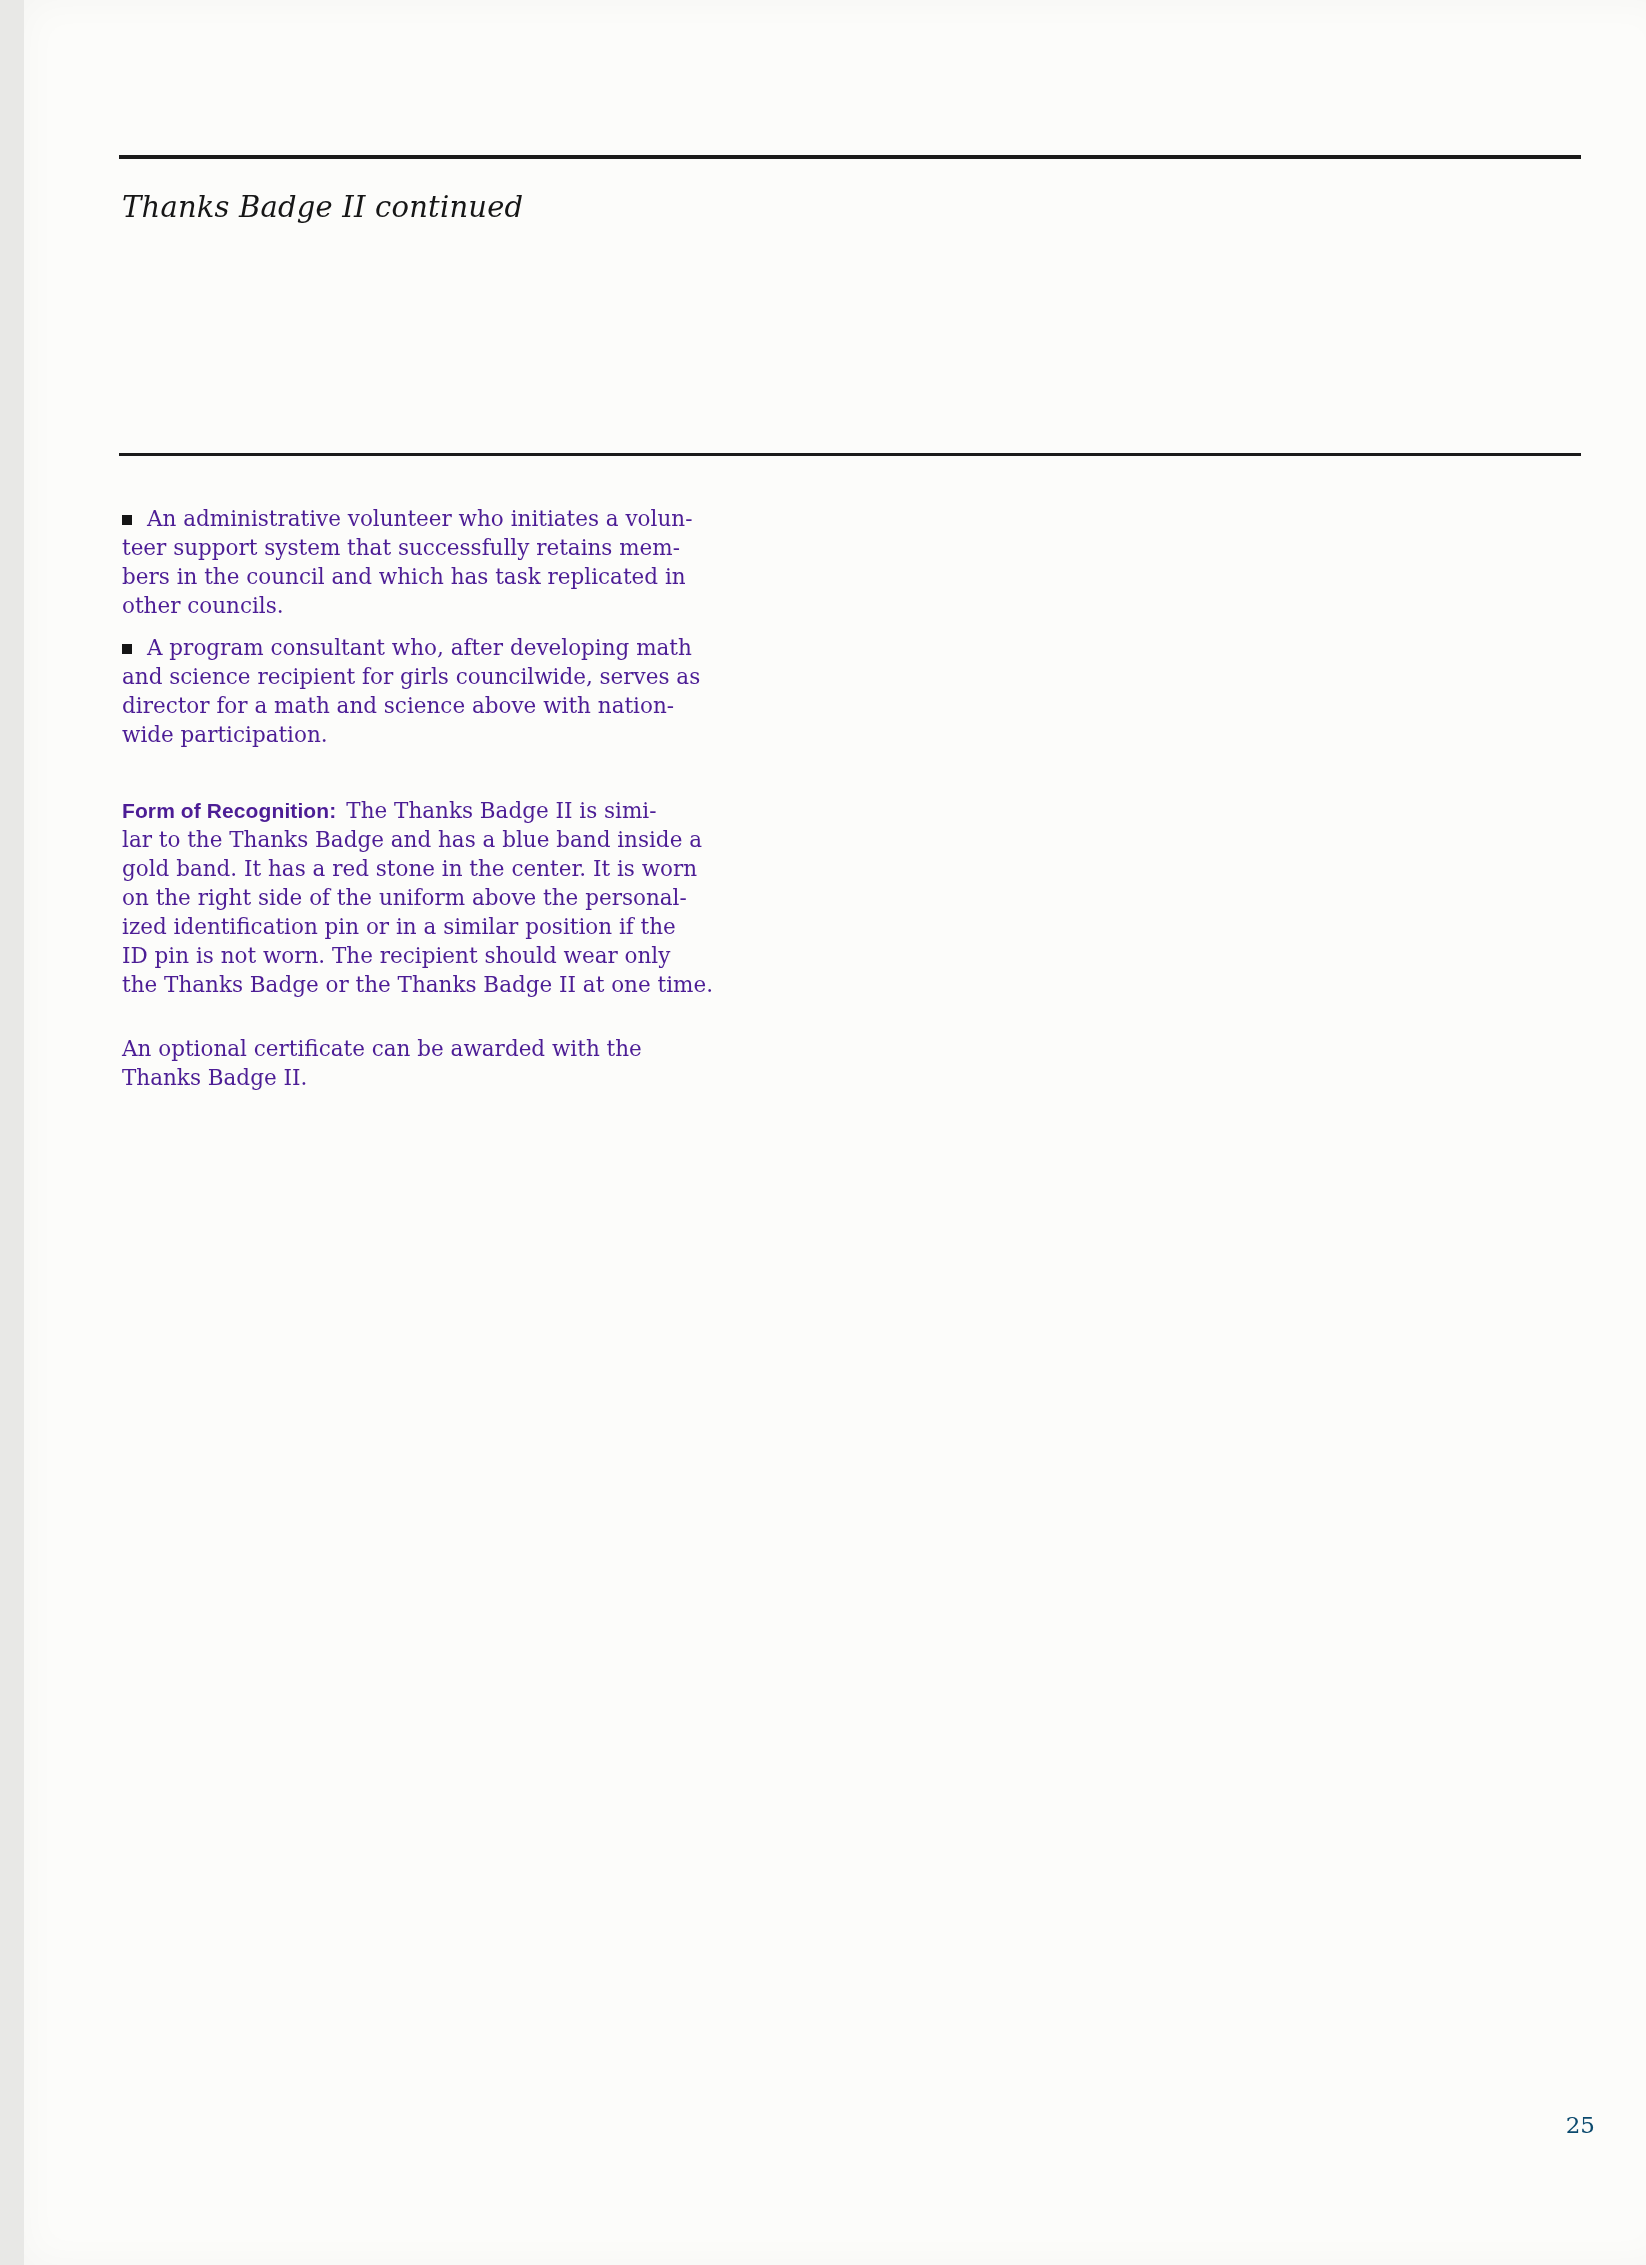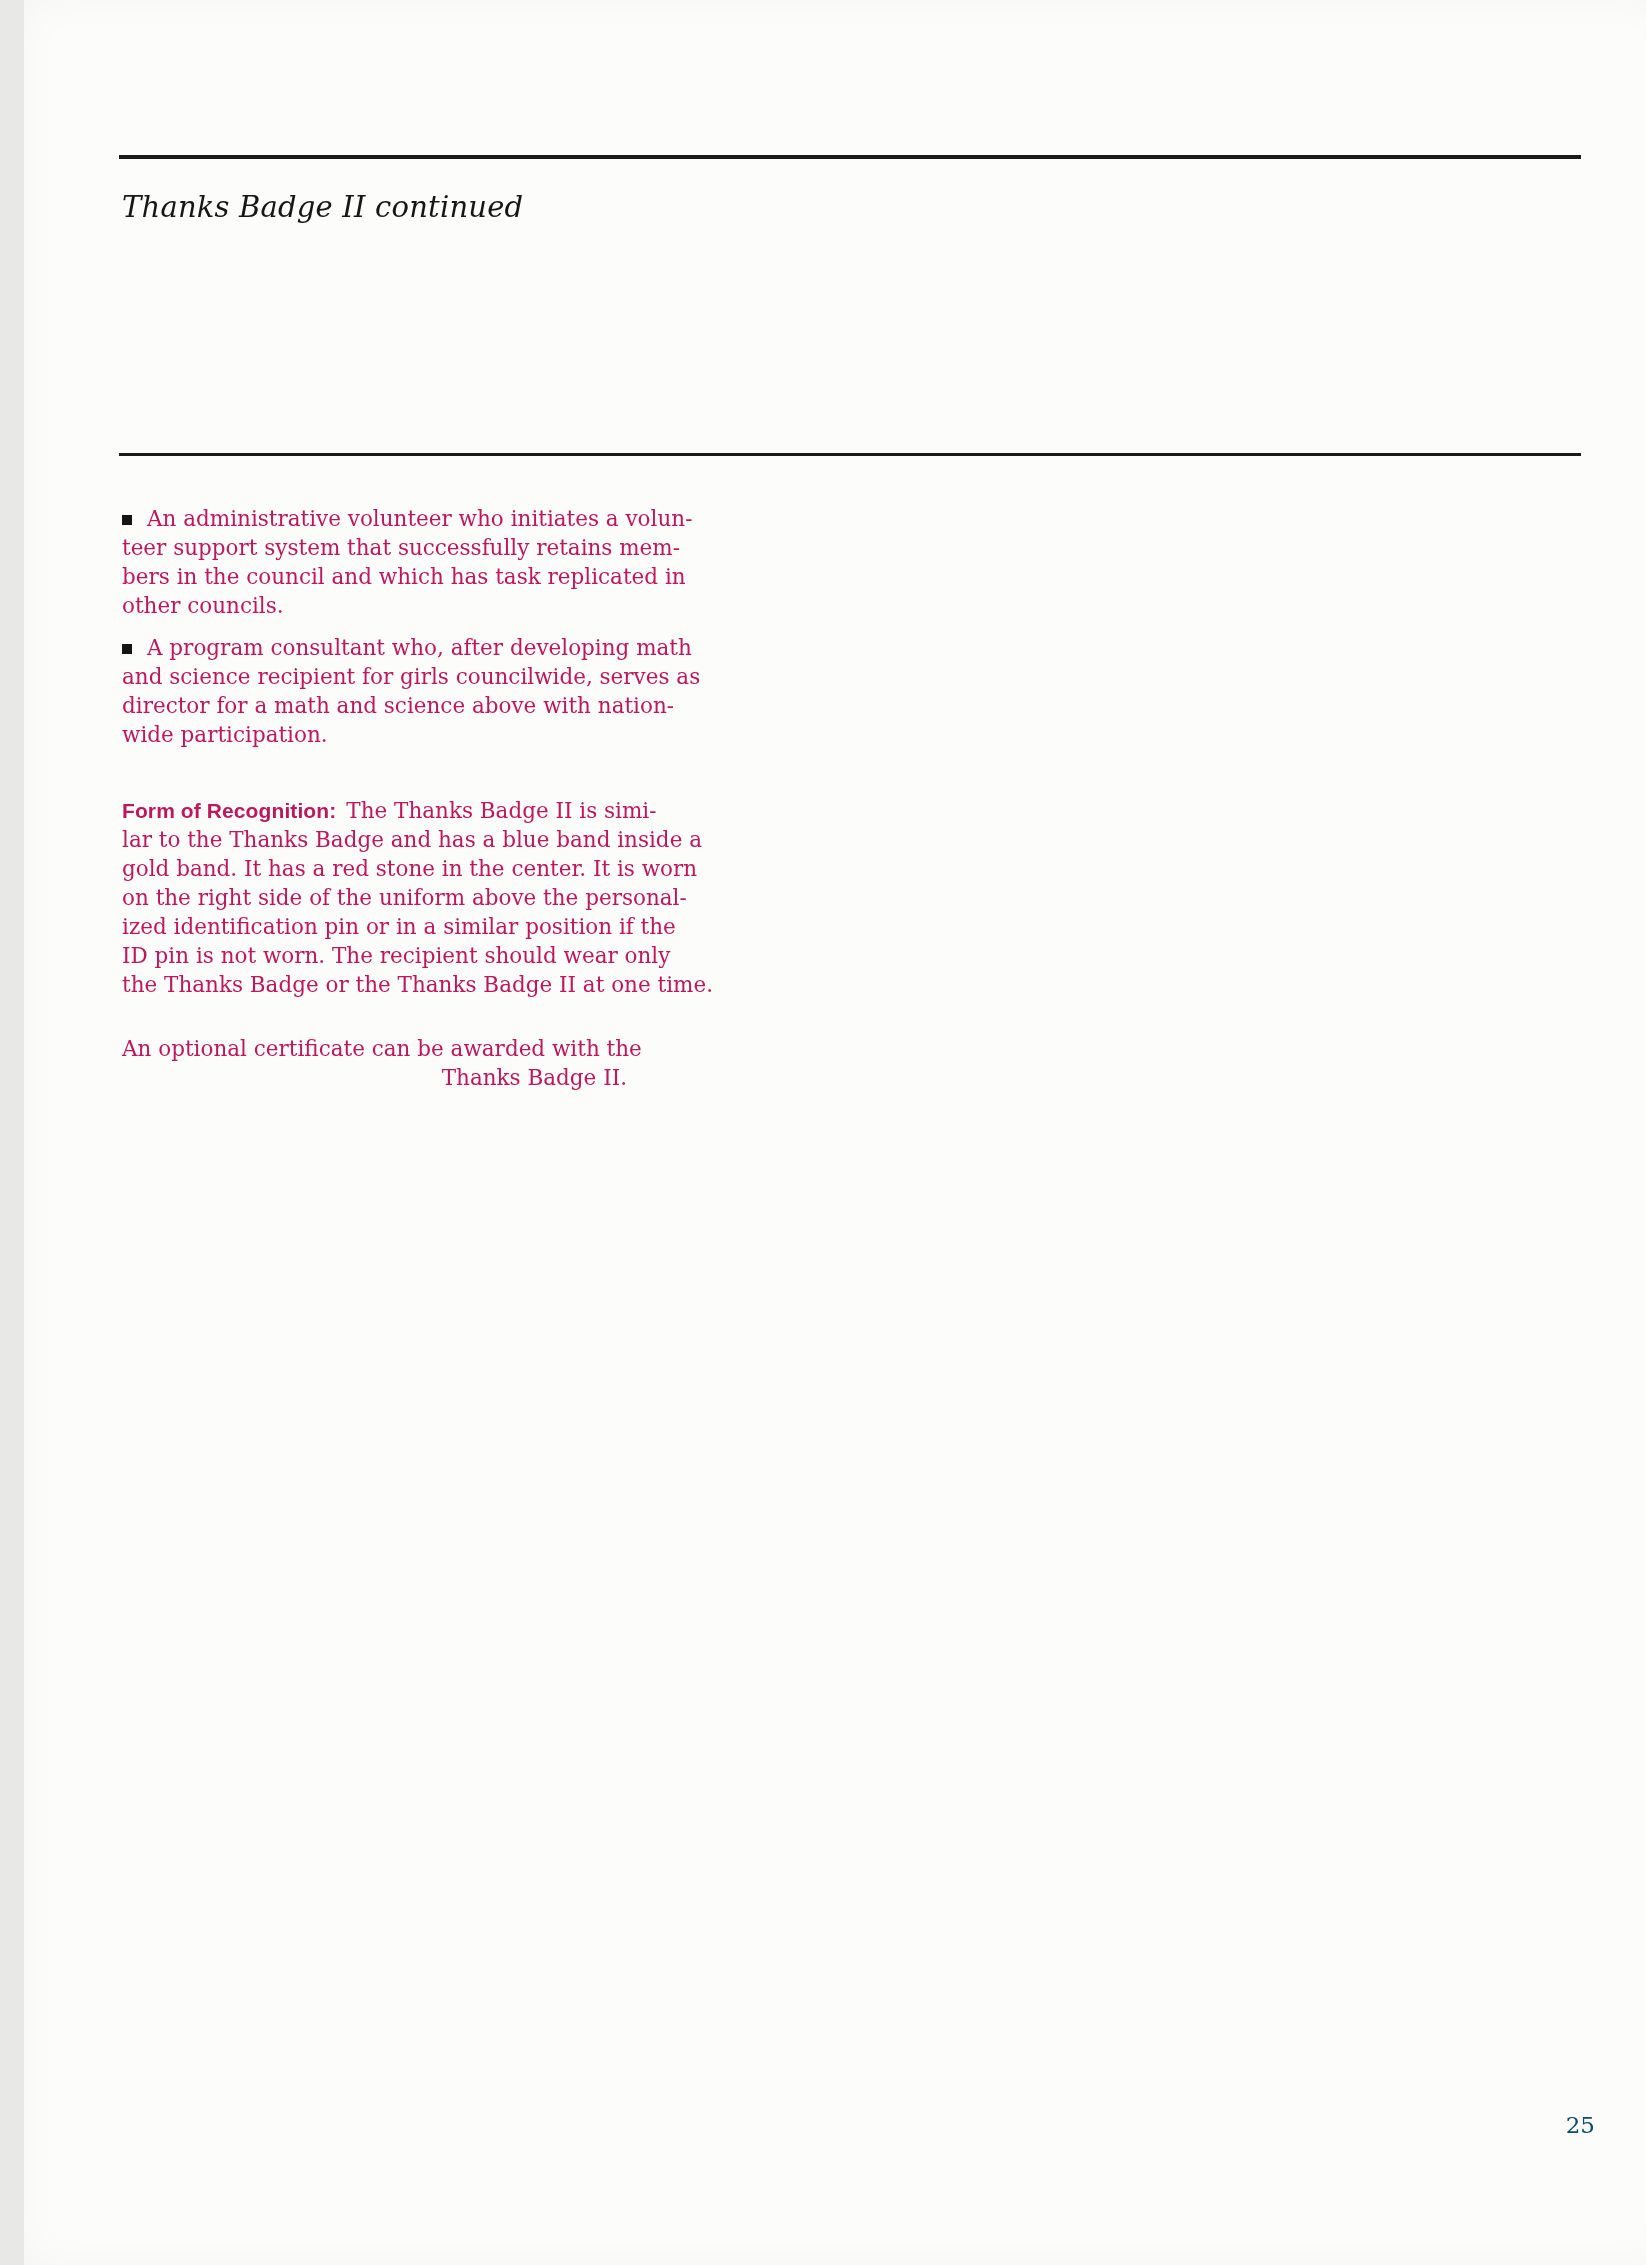--- a/index.html
+++ b/index.html
@@ -35,34 +35,34 @@
     letter-spacing: 0.2px;
     color: #161616;
   }
   .body-col {
     position: absolute;
     left: 98px;
     top: 504px;
     width: 505px;
     font-size: 21.5px;
     line-height: 29px;
-    color: #be185d;
+    color: #4c1d95;
   }
   .para { margin: 0 0 13px 0; }
   .line { white-space: nowrap; }
   .sq {
     display: inline-block;
     width: 10px;
     height: 10px;
     background: #151515;
     margin-right: 15px;
     vertical-align: 1px;
   }
   .form-para { margin-top: 47px; }
-  .closing-para { margin-top: 35px; text-align: right; }
+  .closing-para { margin-top: 35px; }
   .lead-bold {
     font-family: "Liberation Sans", sans-serif;
     font-weight: bold;
     font-size: 21px;
     letter-spacing: 0.1px;
     margin-right: 10px;
   }
   .page-number {
     position: absolute;
     right: 75px;

